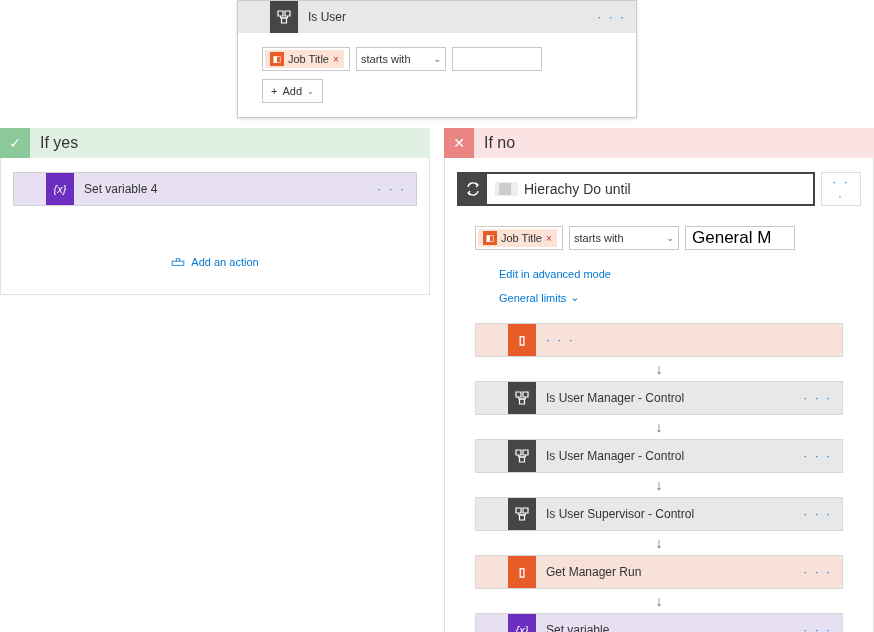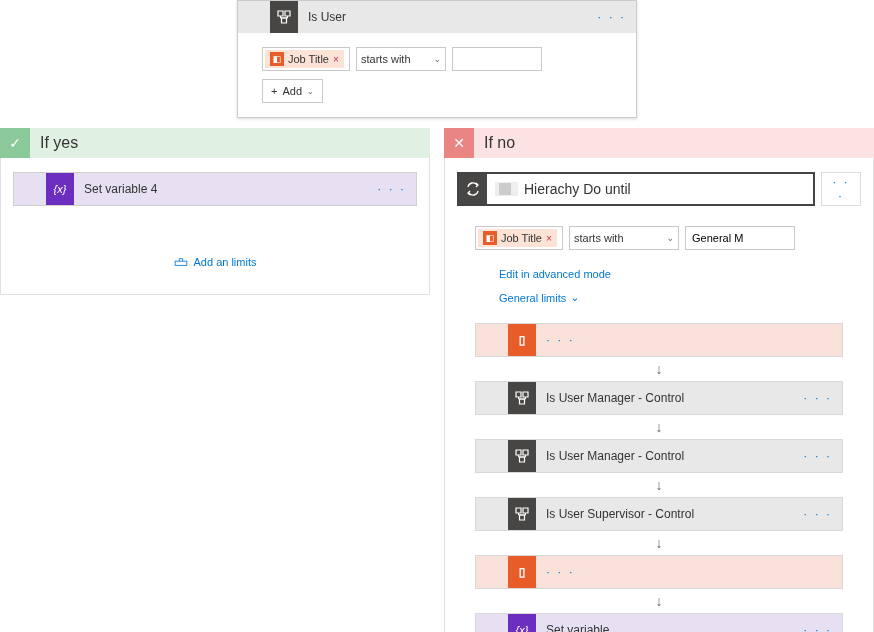--- a/index.html
+++ b/index.html
@@ -18,21 +18,21 @@
   .step-menu { padding: 0 10px; color: #0078D4; letter-spacing: 2px; font-size: 12px; cursor: pointer; }
   
   .cond-body { padding: 14px 24px; background: #fff; }
   .cond-row { display: flex; gap: 6px; align-items: center; margin-bottom: 8px; }
   .token-field { display: flex; align-items: center; border: 1px solid #c8c8c8; height: 24px; min-width: 88px; background: #fff; }
   .token-chip { display: inline-flex; align-items: center; background: #FDE2D6; padding: 2px 5px; margin: 2px; font-size: 11px; }
   .token-chip .chip-icon { width: 14px; height: 14px; background: #E85C2A; display: flex; align-items: center; justify-content: center; margin-right: 4px; font-size: 9px; color: #fff; }
   .token-chip .chip-x { margin-left: 4px; color: #C4314B; font-size: 10px; }
   .op-select { border: 1px solid #c8c8c8; height: 24px; display: flex; align-items: center; padding: 0 4px; font-size: 11px; min-width: 90px; background: #fff; justify-content: space-between; cursor: pointer; }
   .op-select .chev { font-size: 9px; color: #666; }
-  .val-input { border: 1px solid #c8c8c8; height: 24px; width: 90px; padding: 0 6px; font-size: 11px; background: #fff; }
+  .val-input { border: 1px solid #c8c8c8; height: 24px; width: 90px; padding: 0 6px; font-size: 17px; background: #fff; }
   .add-btn { border: 1px solid #c8c8c8; height: 24px; display: inline-flex; align-items: center; padding: 0 8px; font-size: 11px; gap: 5px; cursor: pointer; }
   .add-btn .chev { font-size: 8px; color: #666; }
   
   .branches { display: flex; gap: 14px; align-items: flex-start; }
   .branch { flex: 1; }
   .branch-header { display: flex; align-items: center; height: 30px; padding-right: 8px; }
   .branch-header.yes { background: #E0F1E3; }
   .branch-header.no { background: #FCE3E3; }
   .bh-icon { width: 30px; height: 30px; display: flex; align-items: center; justify-content: center; color: #fff; font-size: 14px; }
   .bh-icon.yes { background: #8CC99A; }
@@ -114,21 +114,21 @@
           <div class="step-title">Set variable 4</div>
           <div class="step-menu">· · ·</div>
         </div>
       </div>
       <div style="height:30px"></div>
       <div class="add-action-link">
         <svg viewBox="0 0 16 12">
             <rect x="1" y="5" width="14" height="5" fill="none" stroke="#0078D4"></rect>
             <path d="M6 5 V2 h4 V5" fill="none" stroke="#0078D4"></path>
           </svg>
-        <span>Add an limits</span>
+        <span>Add an action</span>
       </div>
     </div>
   </div>
 
   <div class="branch">
     <div class="branch-header no">
       <div class="bh-icon no">✕</div>
       <div class="bh-label">If no</div>
     </div>
     <div class="branch-body">
@@ -221,20 +221,21 @@
                 <div class="step-title">Is User Supervisor - Control</div>
                 <div class="step-menu">· · ·</div>
               </div>
             </div>
             <div class="arrow-down">↓</div>
             <div class="nested-card">
               <div class="step-header orange-bg">
                 <div class="step-icon orange">
                   <span style="font-weight:bold;font-size:12px">▯</span>
                 </div>
+                <div class="step-title">Get Manager       Run</div>
                 <div class="step-menu">· · ·</div>
               </div>
             </div>
             <div class="arrow-down">↓</div>
             <div class="nested-card">
               <div class="step-header purple-bg">
                 <div class="step-icon purple">
                   <span style="font-size:11px;font-style:italic">{x}</span>
                 </div>
                 <div class="step-title">Set variable</div>

